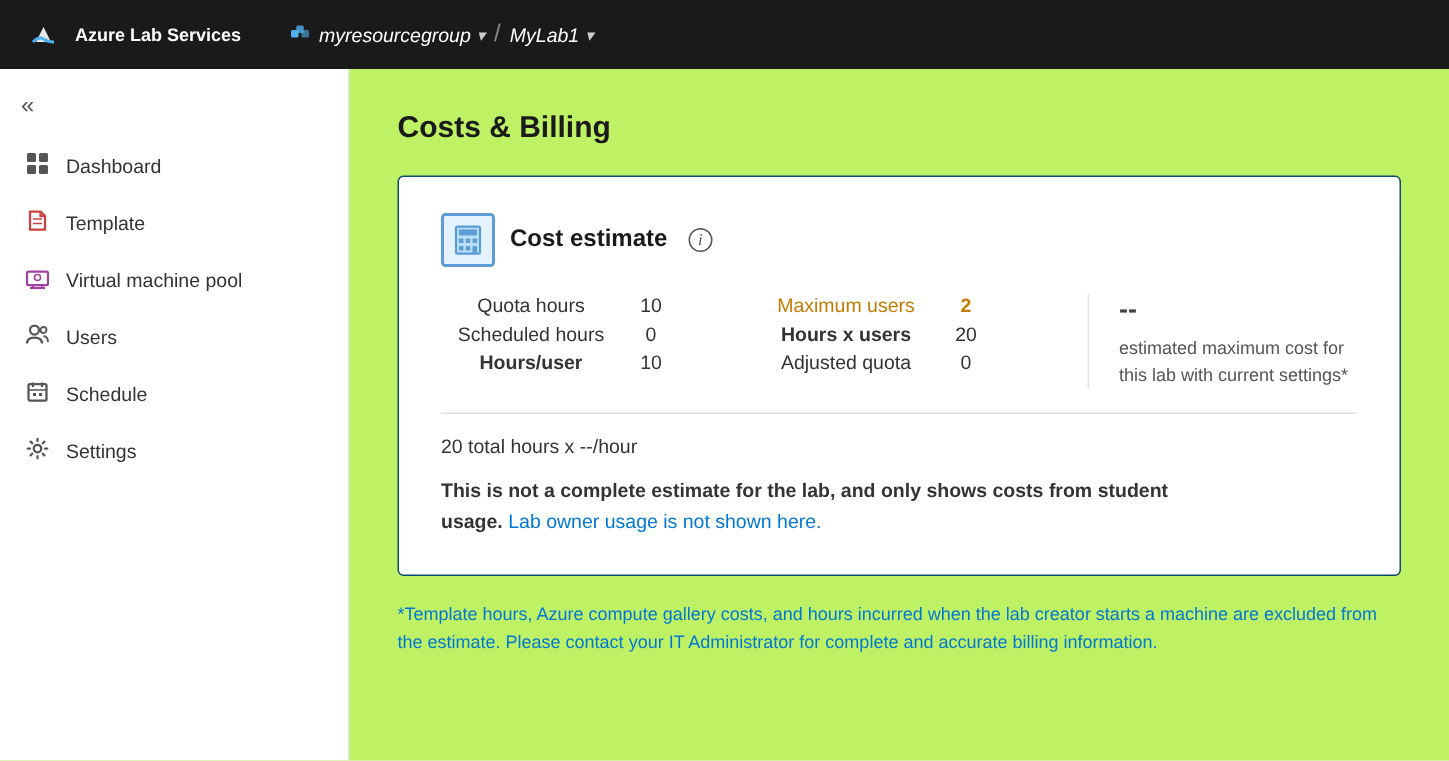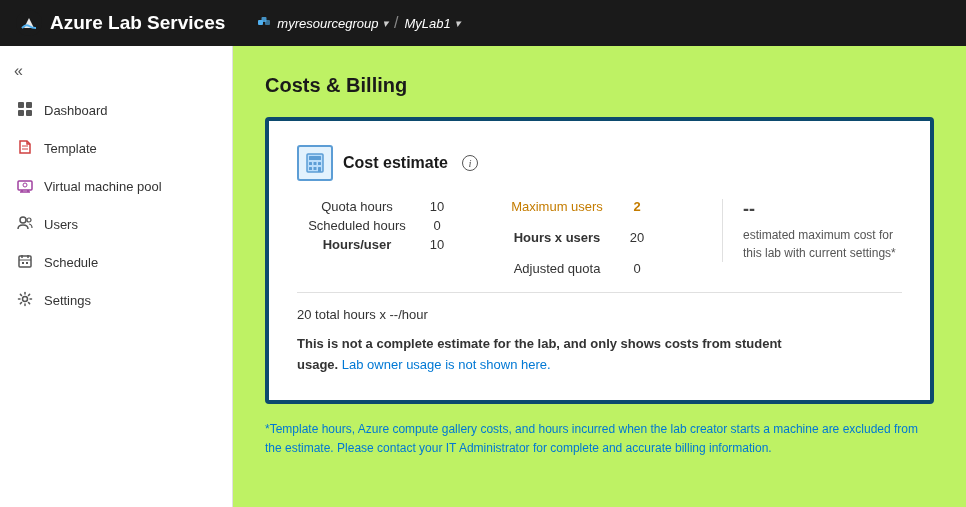--- a/index.html
+++ b/index.html
@@ -14,21 +14,21 @@
       align-items: center;
       padding: 0 16px;
       gap: 12px;
       flex-shrink: 0;
     }
     .topnav-logo {
       display: flex;
       align-items: center;
       gap: 8px;
       color: #fff;
-      font-size: 19px;
+      font-size: 12px;
       font-weight: 600;
       text-align: center;
     }
     .topnav-logo-icon {
       width: 26px;
       height: 26px;
     }
     .topnav-breadcrumb {
       margin-left: 20px;
       display: flex;
@@ -104,21 +104,21 @@
     .page-title {
       font-size: 20px;
       font-weight: 600;
       color: #1a1a1a;
       margin-bottom: 20px;
     }
 
     
     .card {
       background: #fff;
-      border: 4px solid #0c4a6e;
+      border: 1px solid #0c4a6e;
       border-radius: 4px;
       padding: 24px 28px;
       max-width: 700px;
     }
 
     .cost-header {
       display: flex;
       align-items: center;
       gap: 10px;
       margin-bottom: 18px;
@@ -346,21 +346,21 @@
               <div style="display:grid; grid-template-columns: 120px 40px; row-gap:4px;">
                 <span class="ct-label">Quota hours</span>
                 <span class="ct-value">10</span>
                 <span class="ct-label">Scheduled hours</span>
                 <span class="ct-value">0</span>
                 <span class="ct-label bold" style="font-weight:600;">Hours/user</span>
                 <span class="ct-value">10</span>
               </div>
             </div>
             <div>
-              <div style="display:grid; grid-template-columns: 120px 40px; row-gap:16px;">
+              <div style="display:grid; grid-template-columns: 120px 40px; row-gap:4px;margin-left:10px;">
                 <span class="ct-label orange" style="color:#c47c00;">Maximum users</span>
                 <span class="ct-value orange" style="color:#c47c00;">2</span>
                 <span class="ct-label bold" style="font-weight:600;">Hours x users</span>
                 <span class="ct-value">20</span>
                 <span class="ct-label">Adjusted quota</span>
                 <span class="ct-value">0</span>
               </div>
             </div>
           </div>
         </div>

